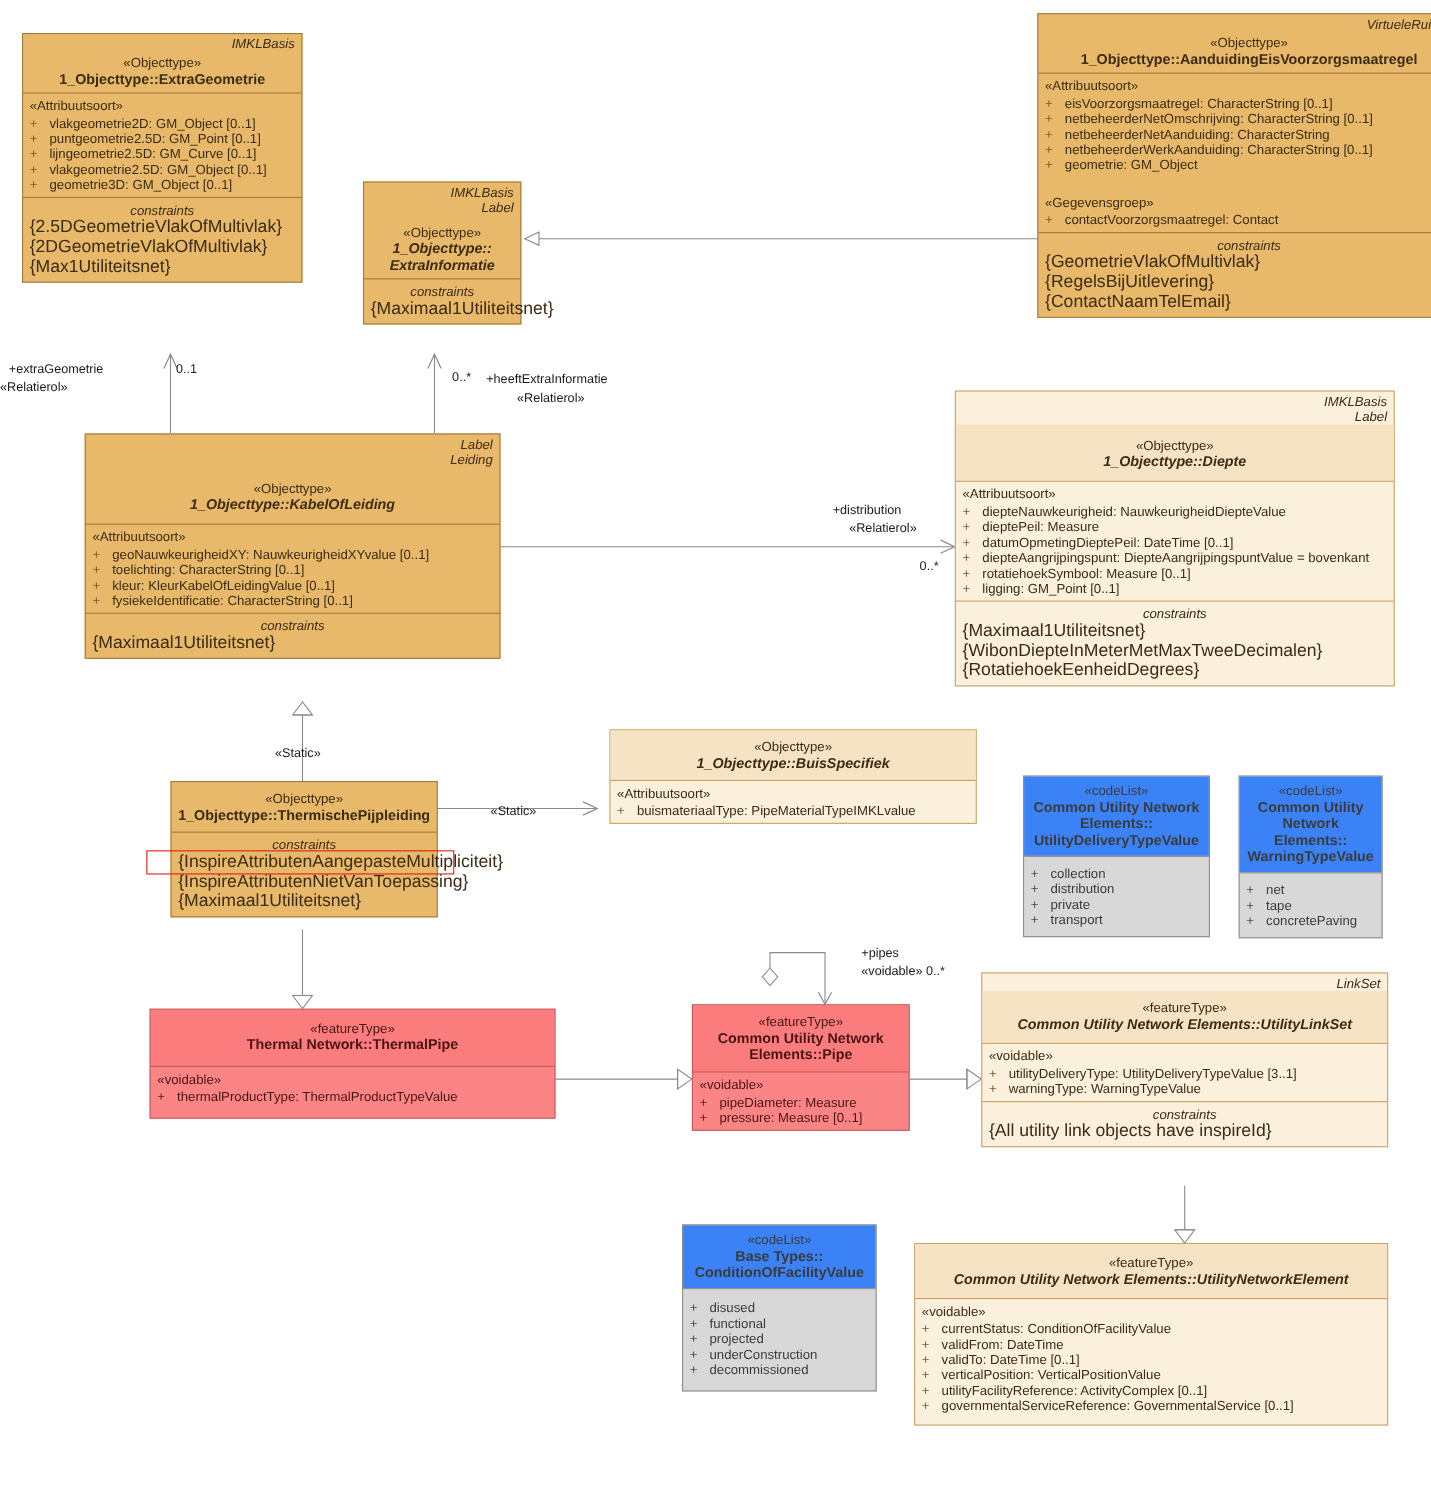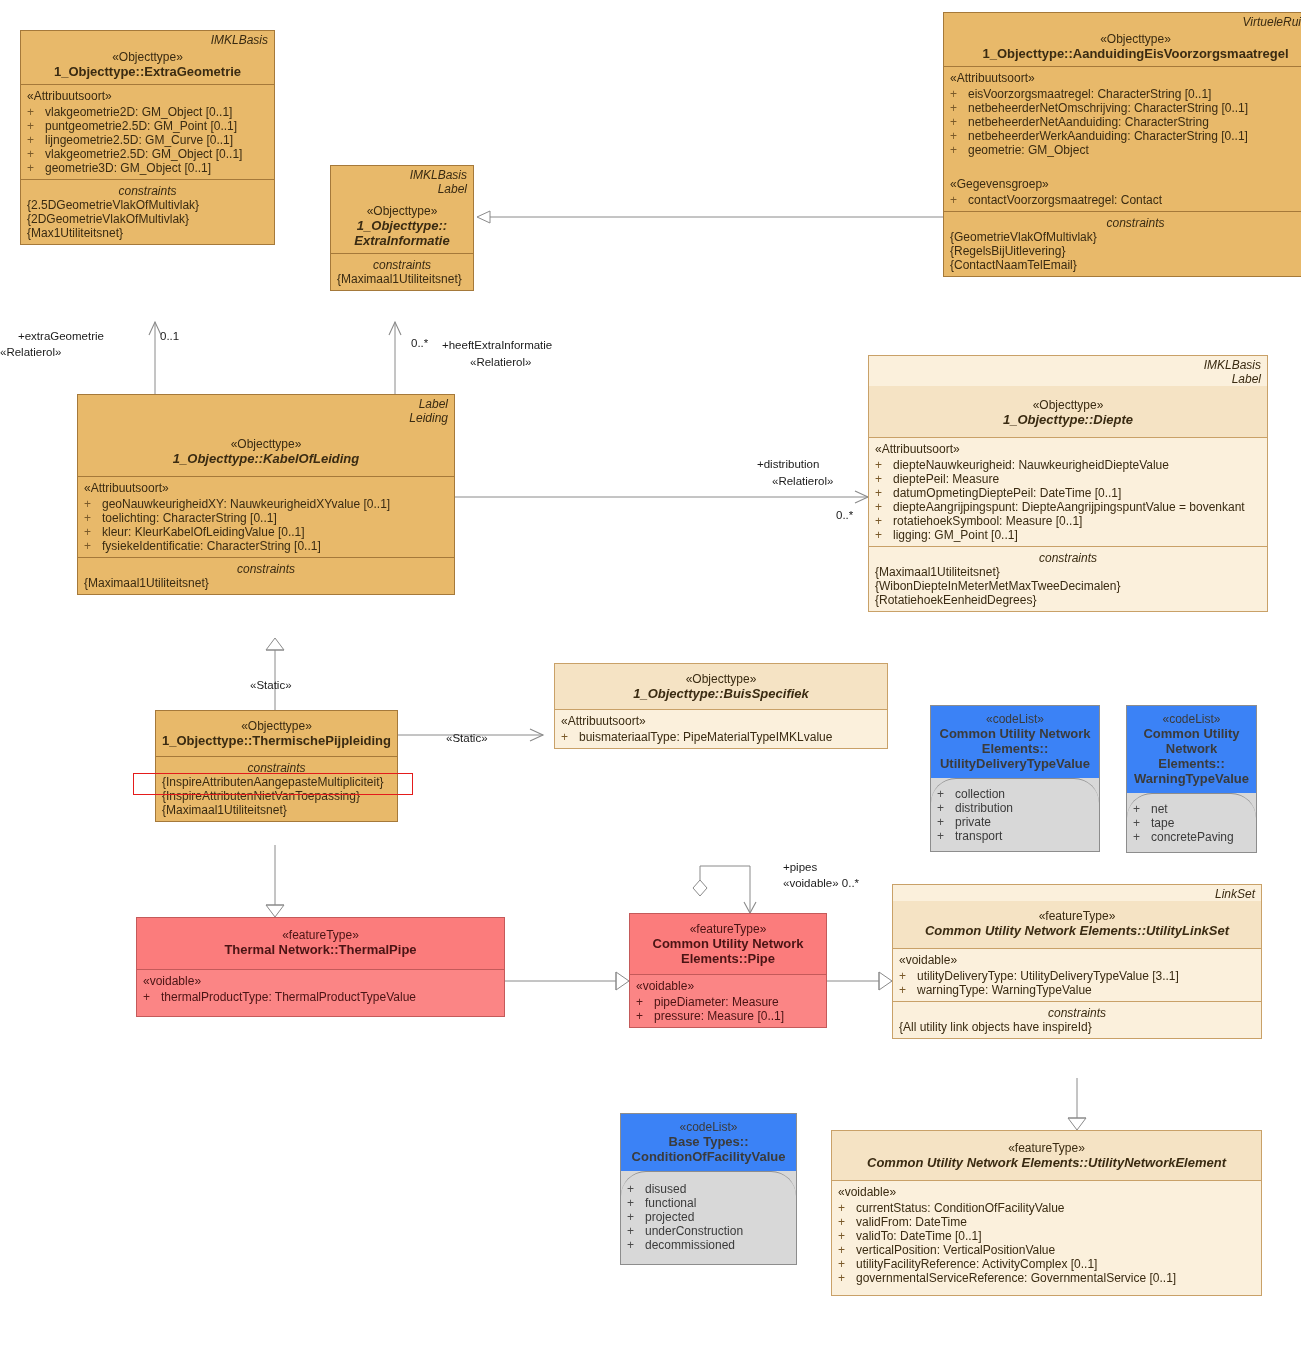--- a/index.html
+++ b/index.html
@@ -7,31 +7,31 @@
   #canvas{position:relative;width:1301px;height:1357px;overflow:hidden;background:#fff;}
   .box{position:absolute;box-sizing:border-box;border:1px solid #9a7b3f;}
   .box .hdr{padding:3px 6px 5px 6px;text-align:center;}
   .box .sec{border-top:1px solid #9a7b3f;padding:4px 6px;}
   .stereo{font-size:12px;}
   .cname{font-size:13px;font-weight:bold;}
   .italic{font-style:italic;}
   .pkg{font-size:12px;font-style:italic;text-align:right;padding:2px 6px 0 0;}
   .attrline{font-size:12px;white-space:nowrap;}
   .attrline .plus{display:inline-block;width:18px;}
-  .constr{font-size:12px;text-align:left;}
+  .constr{font-size:16px;text-align:left;}
   .constrhdr{font-size:12px;font-style:italic;text-align:center;}
   
   .orange{background:#e8b96a;border-color:#a5793a;color:#3a2b12;}
   .orange .sec{border-top-color:#a5793a;}
   .lightorange{background:#fbf0dc;border-color:#c9a168;color:#3a2b12;}
   .lightorange .hdr{background:#f5e3c4;}
   .lightorange .sec{border-top-color:#c9a168;}
   .gray{background:#d8d8d8;border-color:#8d8d8d;color:#3b3b3b;}
   .gray .hdr{background:#3b82f6;}
-  .gray .sec{border-top-color:#8d8d8d;border-radius:25px;}
+  .gray .sec{border-top-color:#8d8d8d;}
   .pink{background:#fb8585;border-color:#c45a5a;color:#4a1414;}
   .pink .hdr{background:#fb7c7c;}
   .pink .sec{border-top-color:#c45a5a;}
   .attr-plus{color:#7a5a2a;}
   .gray .attr-plus{color:#4b4b4b;}
   .pink .attr-plus{color:#5a1a1a;}
   .lbl{position:absolute;font-size:11.5px;color:#1a1a1a;white-space:nowrap;}
   svg.overlay{position:absolute;left:0;top:0;width:1301px;height:1357px;pointer-events:none;}
   .redbox{position:absolute;border:1.6px solid #e41b1b;box-sizing:border-box;}
 </style>
@@ -319,21 +319,21 @@
       <div class="attrline" style="margin-bottom:2px;">«voidable»</div>
       <div class="attrline"><span class="plus attr-plus">+</span><span>currentStatus: ConditionOfFacilityValue</span></div>
       <div class="attrline"><span class="plus attr-plus">+</span><span>validFrom: DateTime</span></div>
       <div class="attrline"><span class="plus attr-plus">+</span><span>validTo: DateTime [0..1]</span></div>
       <div class="attrline"><span class="plus attr-plus">+</span><span>verticalPosition: VerticalPositionValue</span></div>
       <div class="attrline"><span class="plus attr-plus">+</span><span>utilityFacilityReference: ActivityComplex [0..1]</span></div>
       <div class="attrline"><span class="plus attr-plus">+</span><span>governmentalServiceReference: GovernmentalService [0..1]</span></div>
     </div>
   </div>
 
-  <div class="lbl" style="left:18px;top:330px;">+extraGeometrie</div>
+  <div class="lbl" style="left:8px;top:330px;">+extraGeometrie</div>
   <div class="lbl" style="left:0px;top:346px;">«Relatierol»</div>
   <div class="lbl" style="left:160px;top:330px;">0..1</div>
 
   <div class="lbl" style="left:411px;top:337px;">0..*</div>
   <div class="lbl" style="left:442px;top:339px;">+heeftExtraInformatie</div>
   <div class="lbl" style="left:470px;top:356px;">«Relatierol»</div>
 
   <div class="lbl" style="left:757px;top:458px;">+distribution</div>
   <div class="lbl" style="left:772px;top:475px;">«Relatierol»</div>
   <div class="lbl" style="left:836px;top:509px;">0..*</div>

